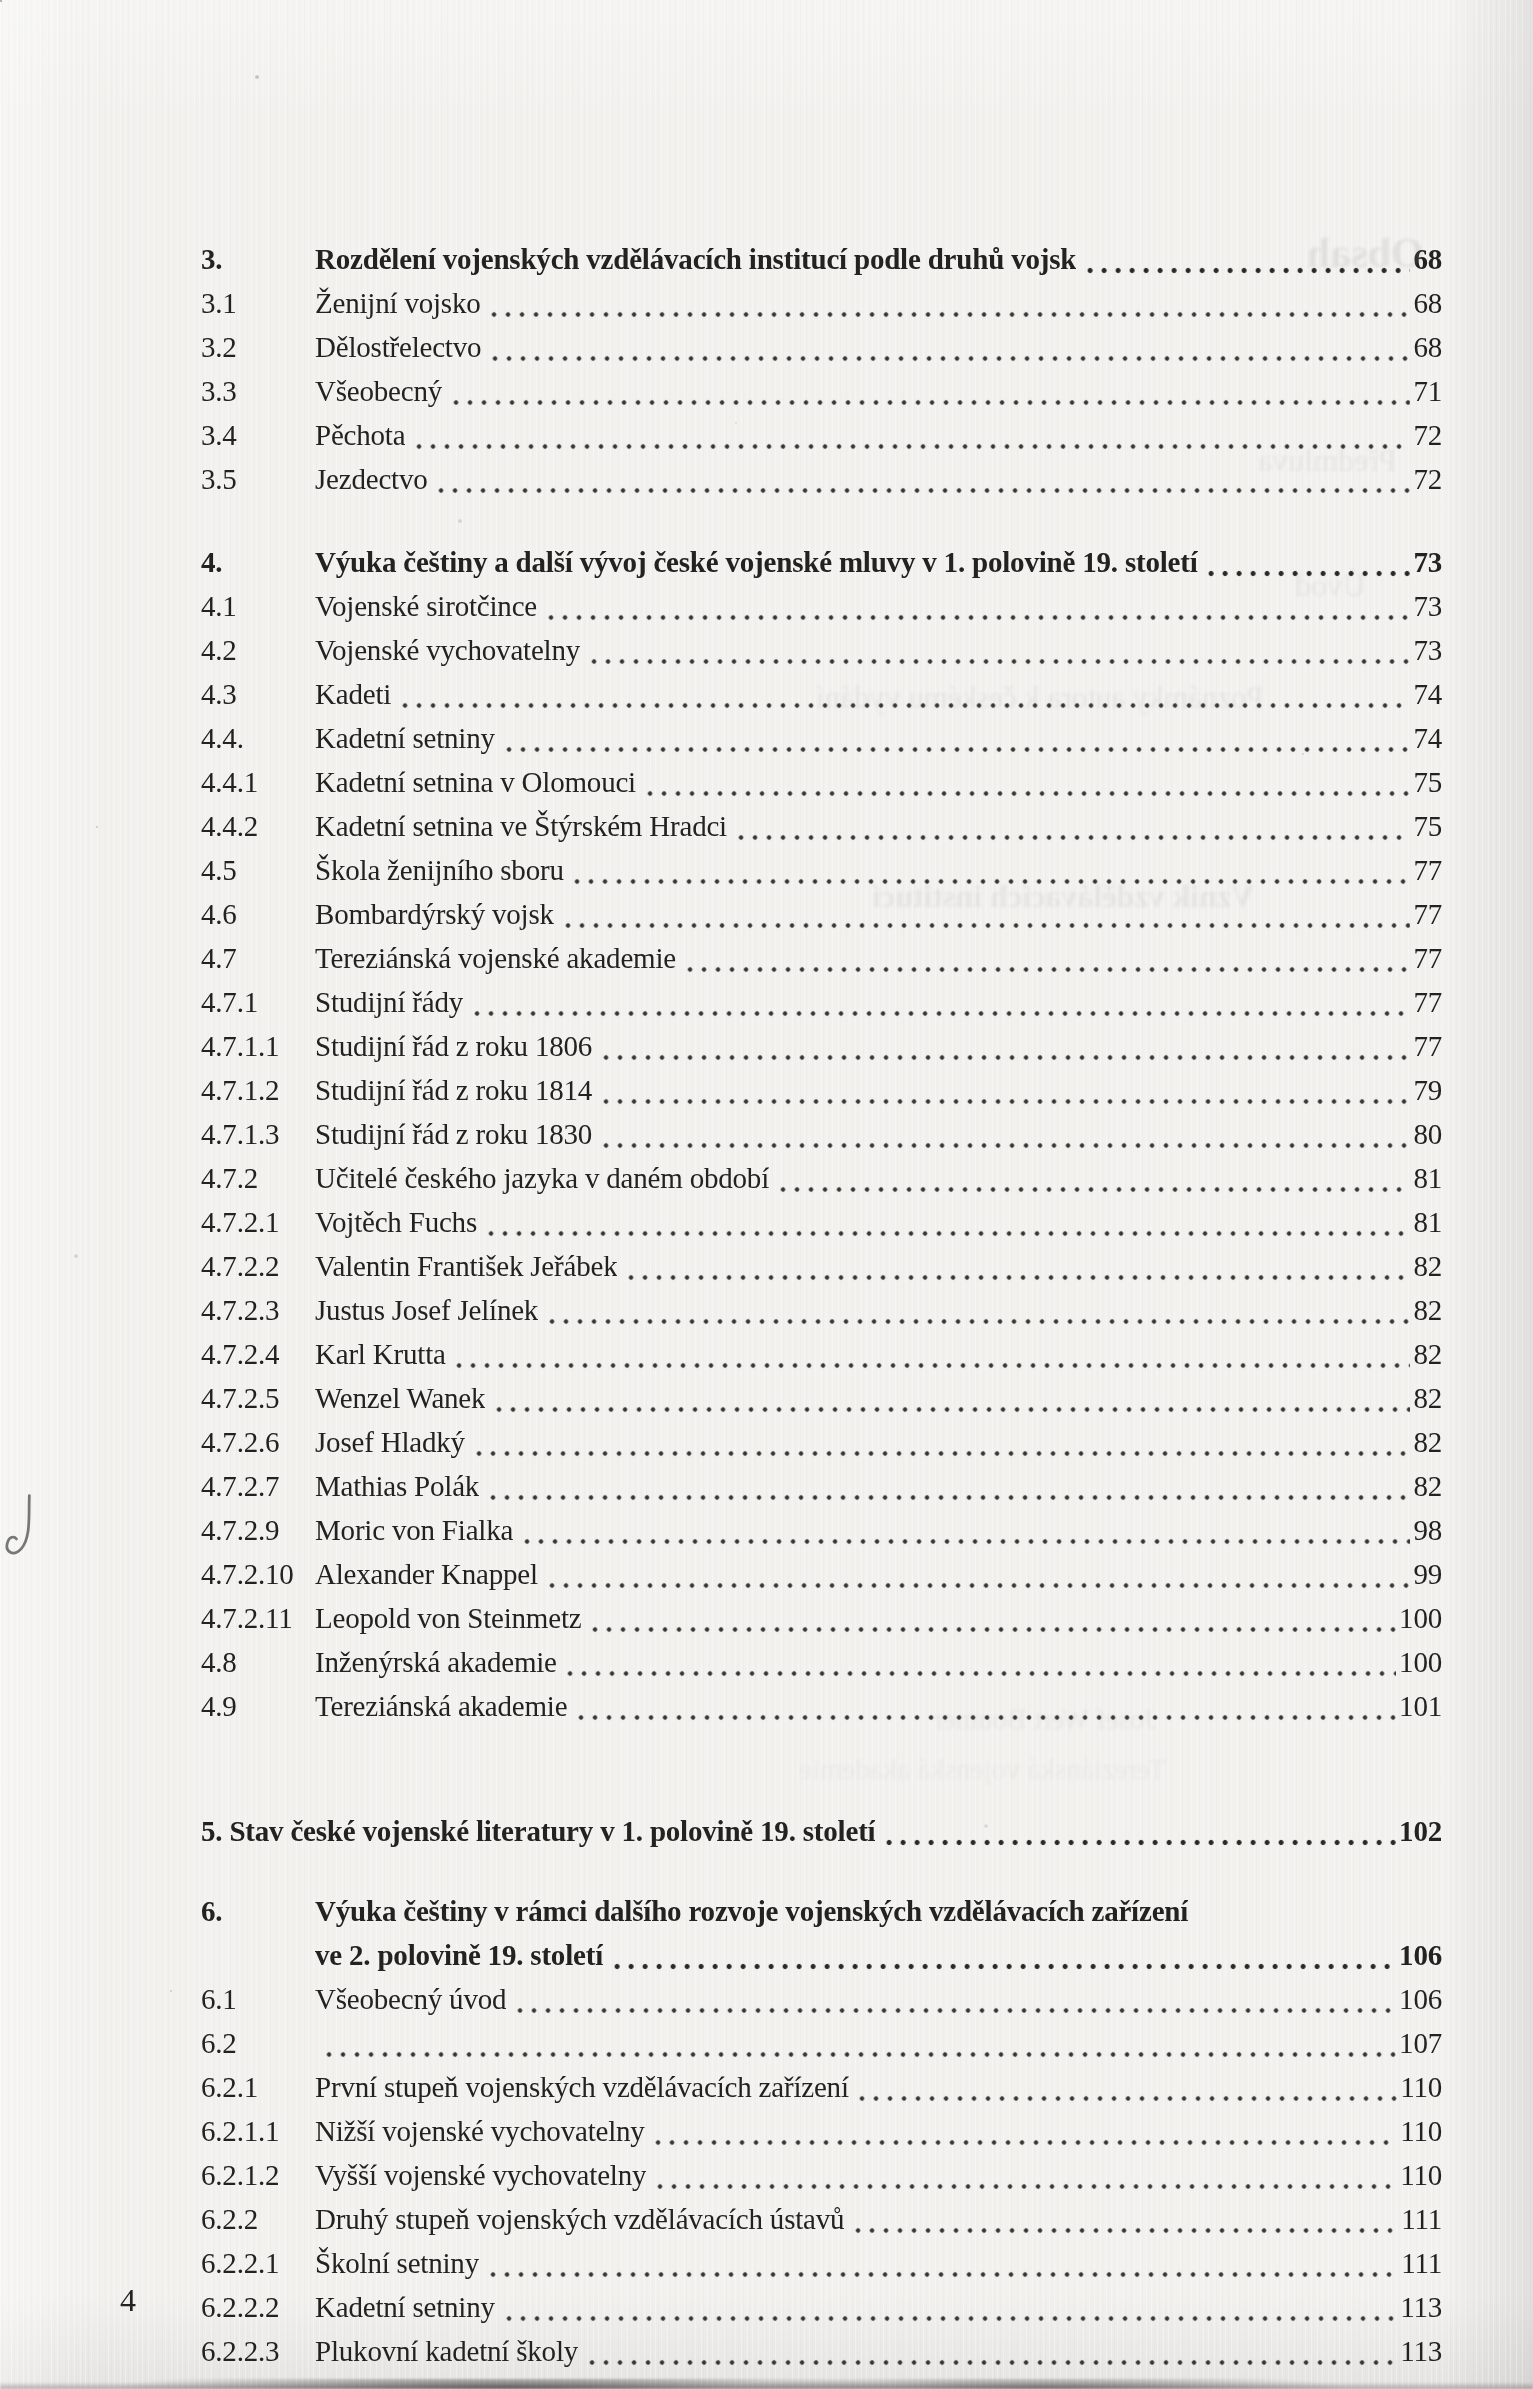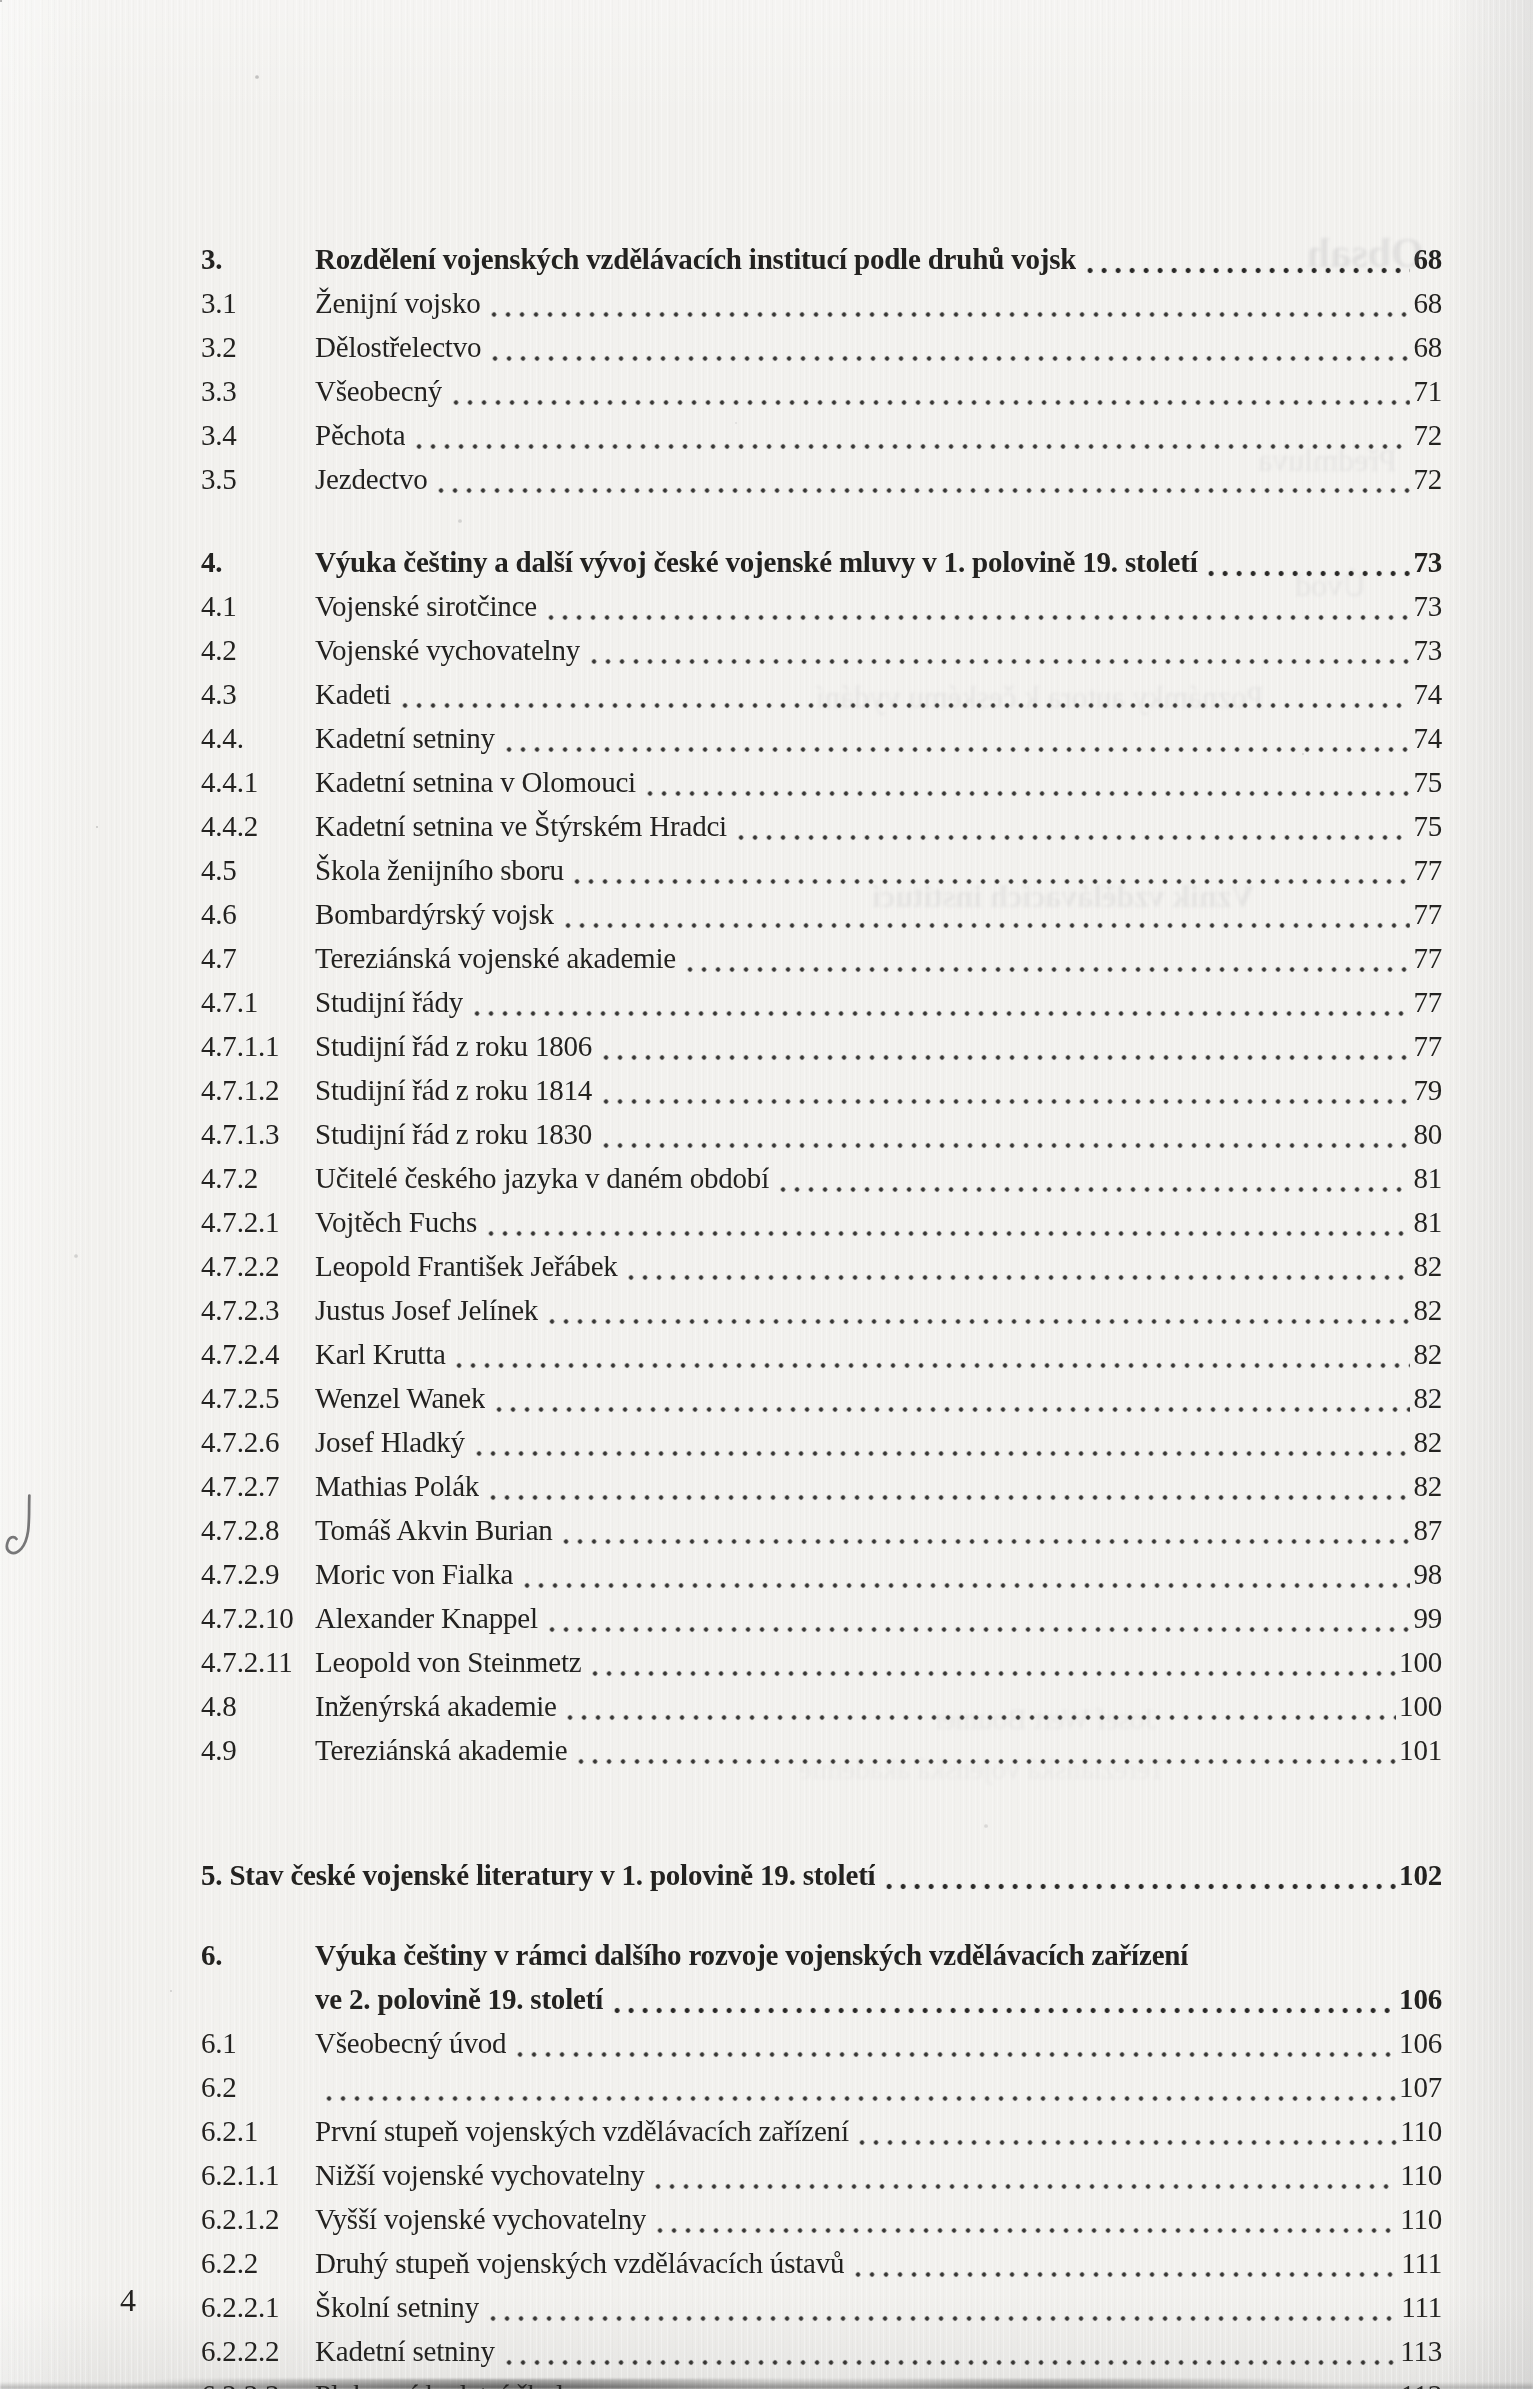--- a/index.html
+++ b/index.html
@@ -211,21 +211,21 @@
         <span class="pg">81</span>
       </div>
       <div class="row ">
         <span class="num">4.7.2.1</span>
         <span class="title">Vojtěch Fuchs</span>
         <span class="leader"></span>
         <span class="pg">81</span>
       </div>
       <div class="row ">
         <span class="num">4.7.2.2</span>
-        <span class="title">Leopold František Jeřábek</span>
+        <span class="title">Valentin František Jeřábek</span>
         <span class="leader"></span>
         <span class="pg">82</span>
       </div>
       <div class="row ">
         <span class="num">4.7.2.3</span>
         <span class="title">Justus Josef Jelínek</span>
         <span class="leader"></span>
         <span class="pg">82</span>
       </div>
       <div class="row ">
@@ -244,26 +244,20 @@
         <span class="num">4.7.2.6</span>
         <span class="title">Josef Hladký</span>
         <span class="leader"></span>
         <span class="pg">82</span>
       </div>
       <div class="row ">
         <span class="num">4.7.2.7</span>
         <span class="title">Mathias Polák</span>
         <span class="leader"></span>
         <span class="pg">82</span>
-      </div>
-      <div class="row ">
-        <span class="num">4.7.2.8</span>
-        <span class="title">Tomáš Akvin Burian</span>
-        <span class="leader"></span>
-        <span class="pg">87</span>
       </div>
       <div class="row ">
         <span class="num">4.7.2.9</span>
         <span class="title">Moric von Fialka</span>
         <span class="leader"></span>
         <span class="pg">98</span>
       </div>
       <div class="row ">
         <span class="num">4.7.2.10</span>
         <span class="title">Alexander Knappel</span>

